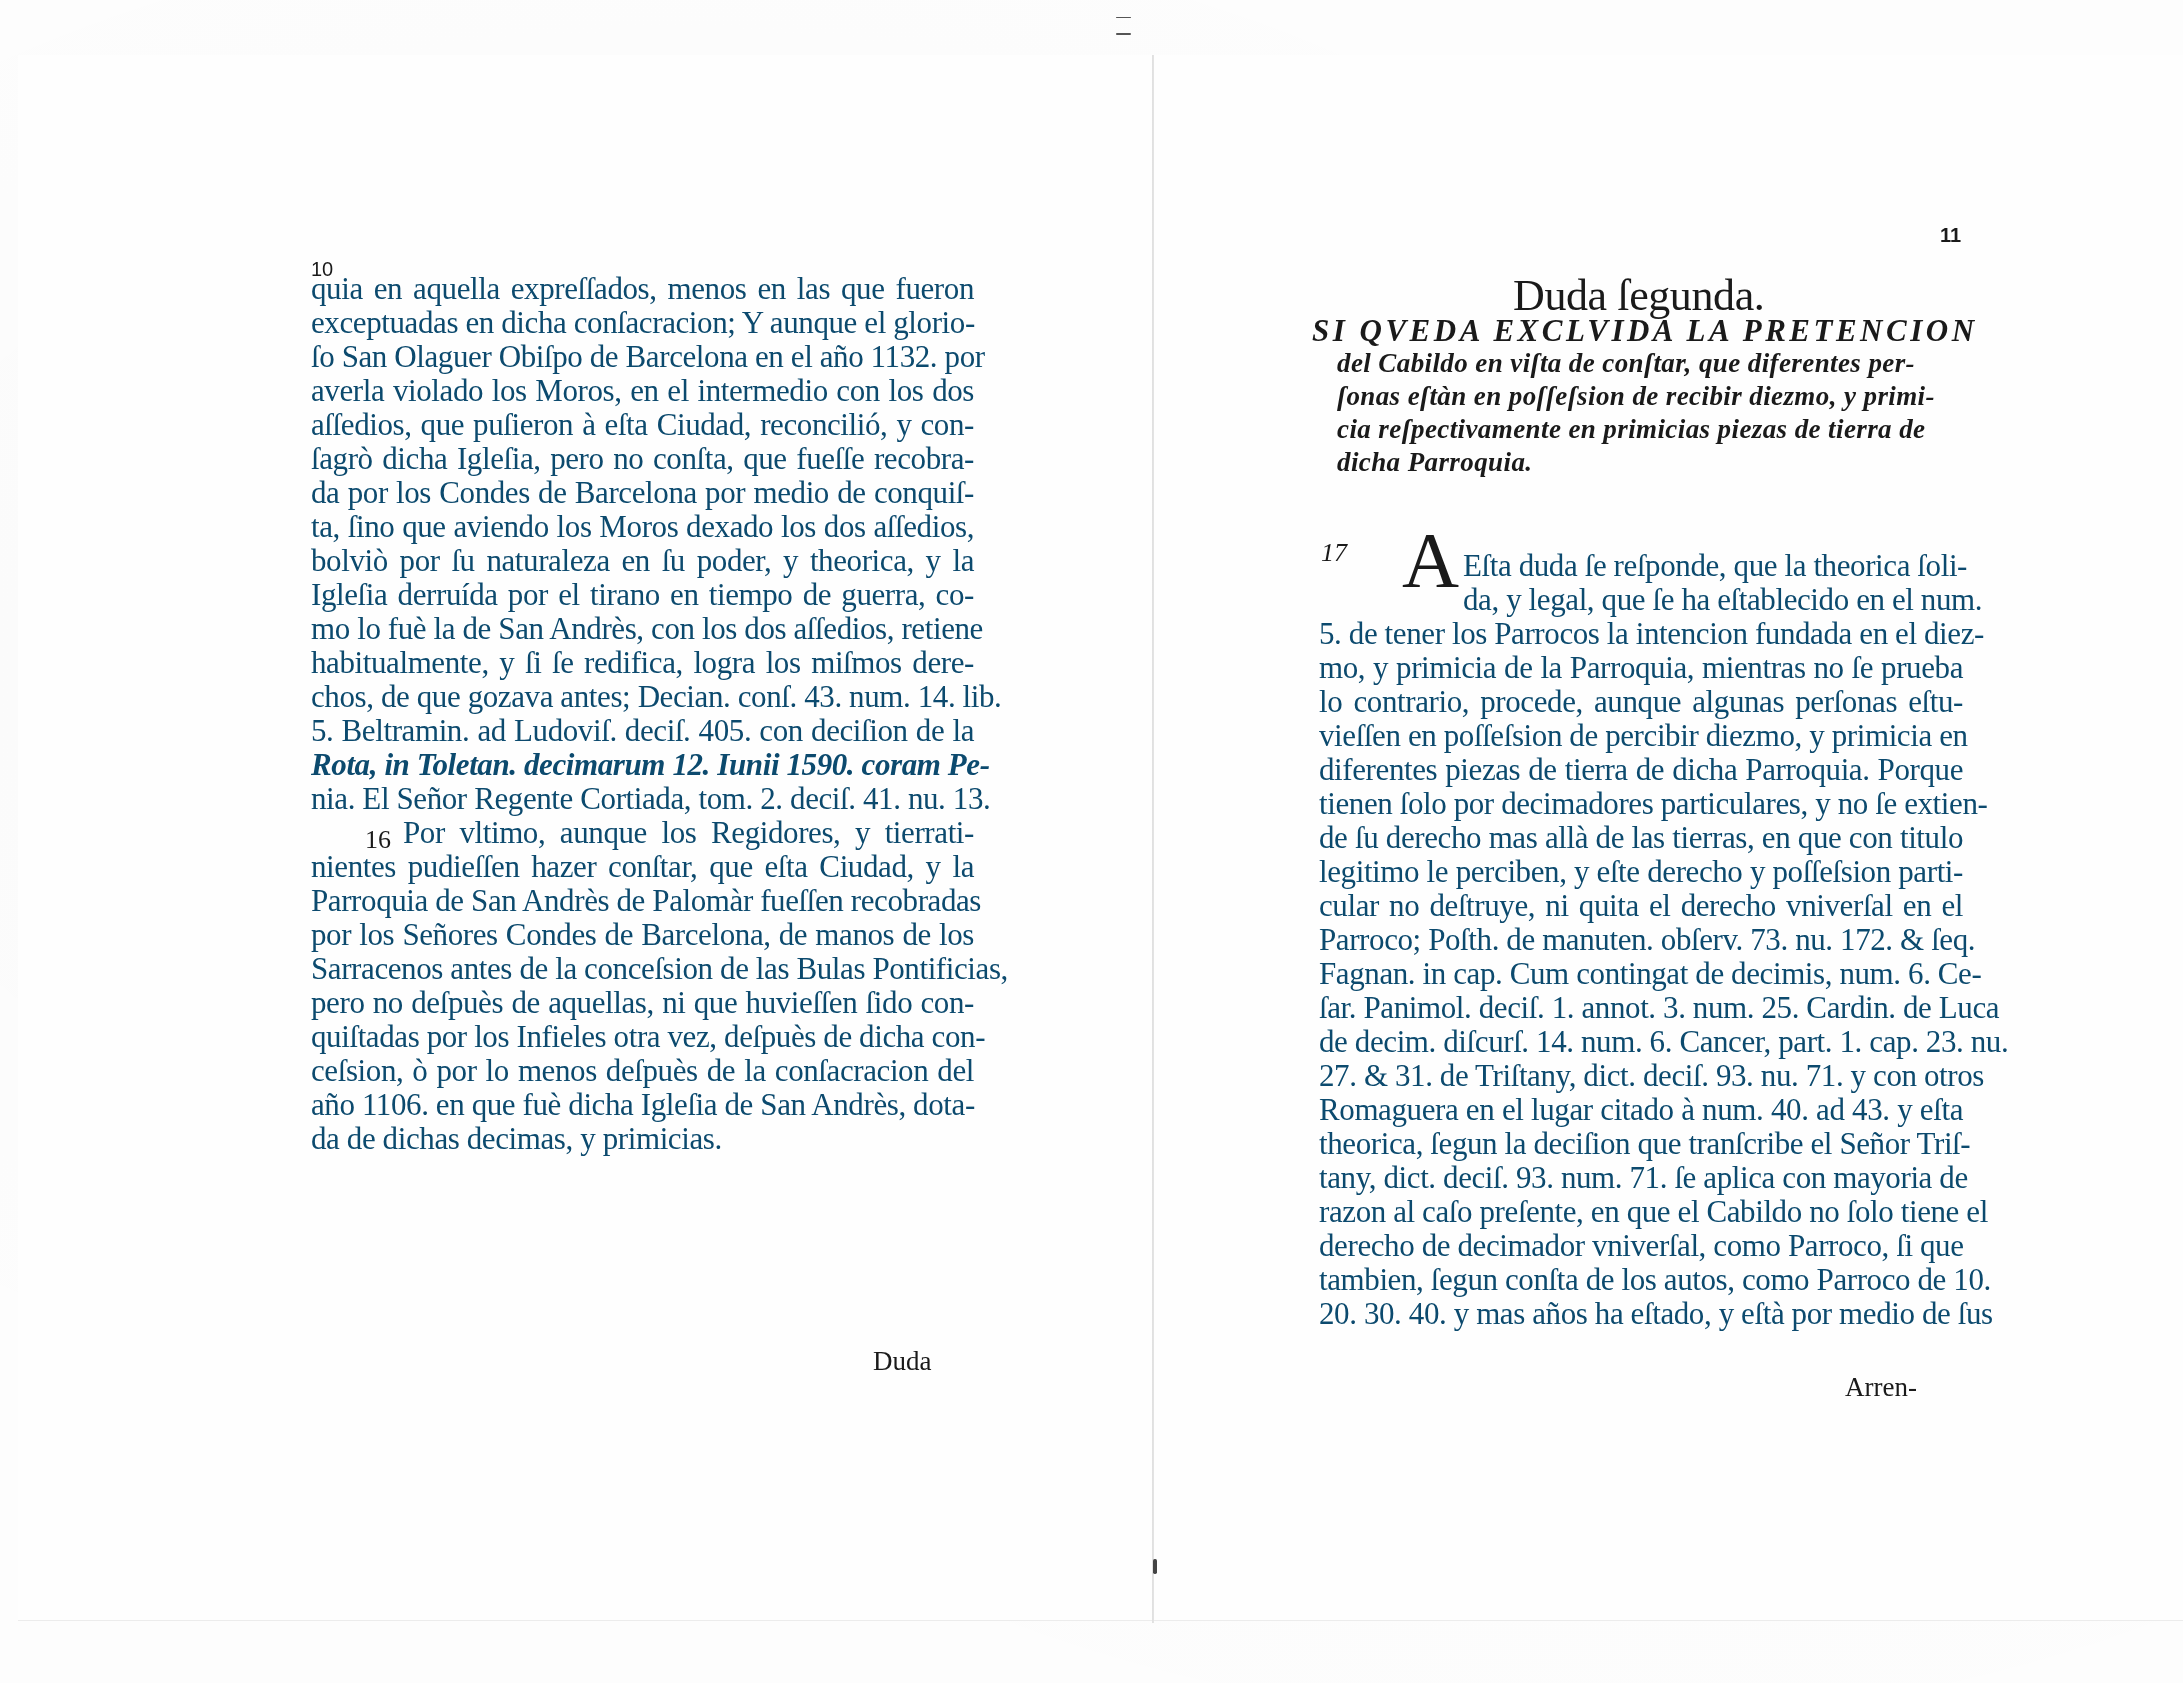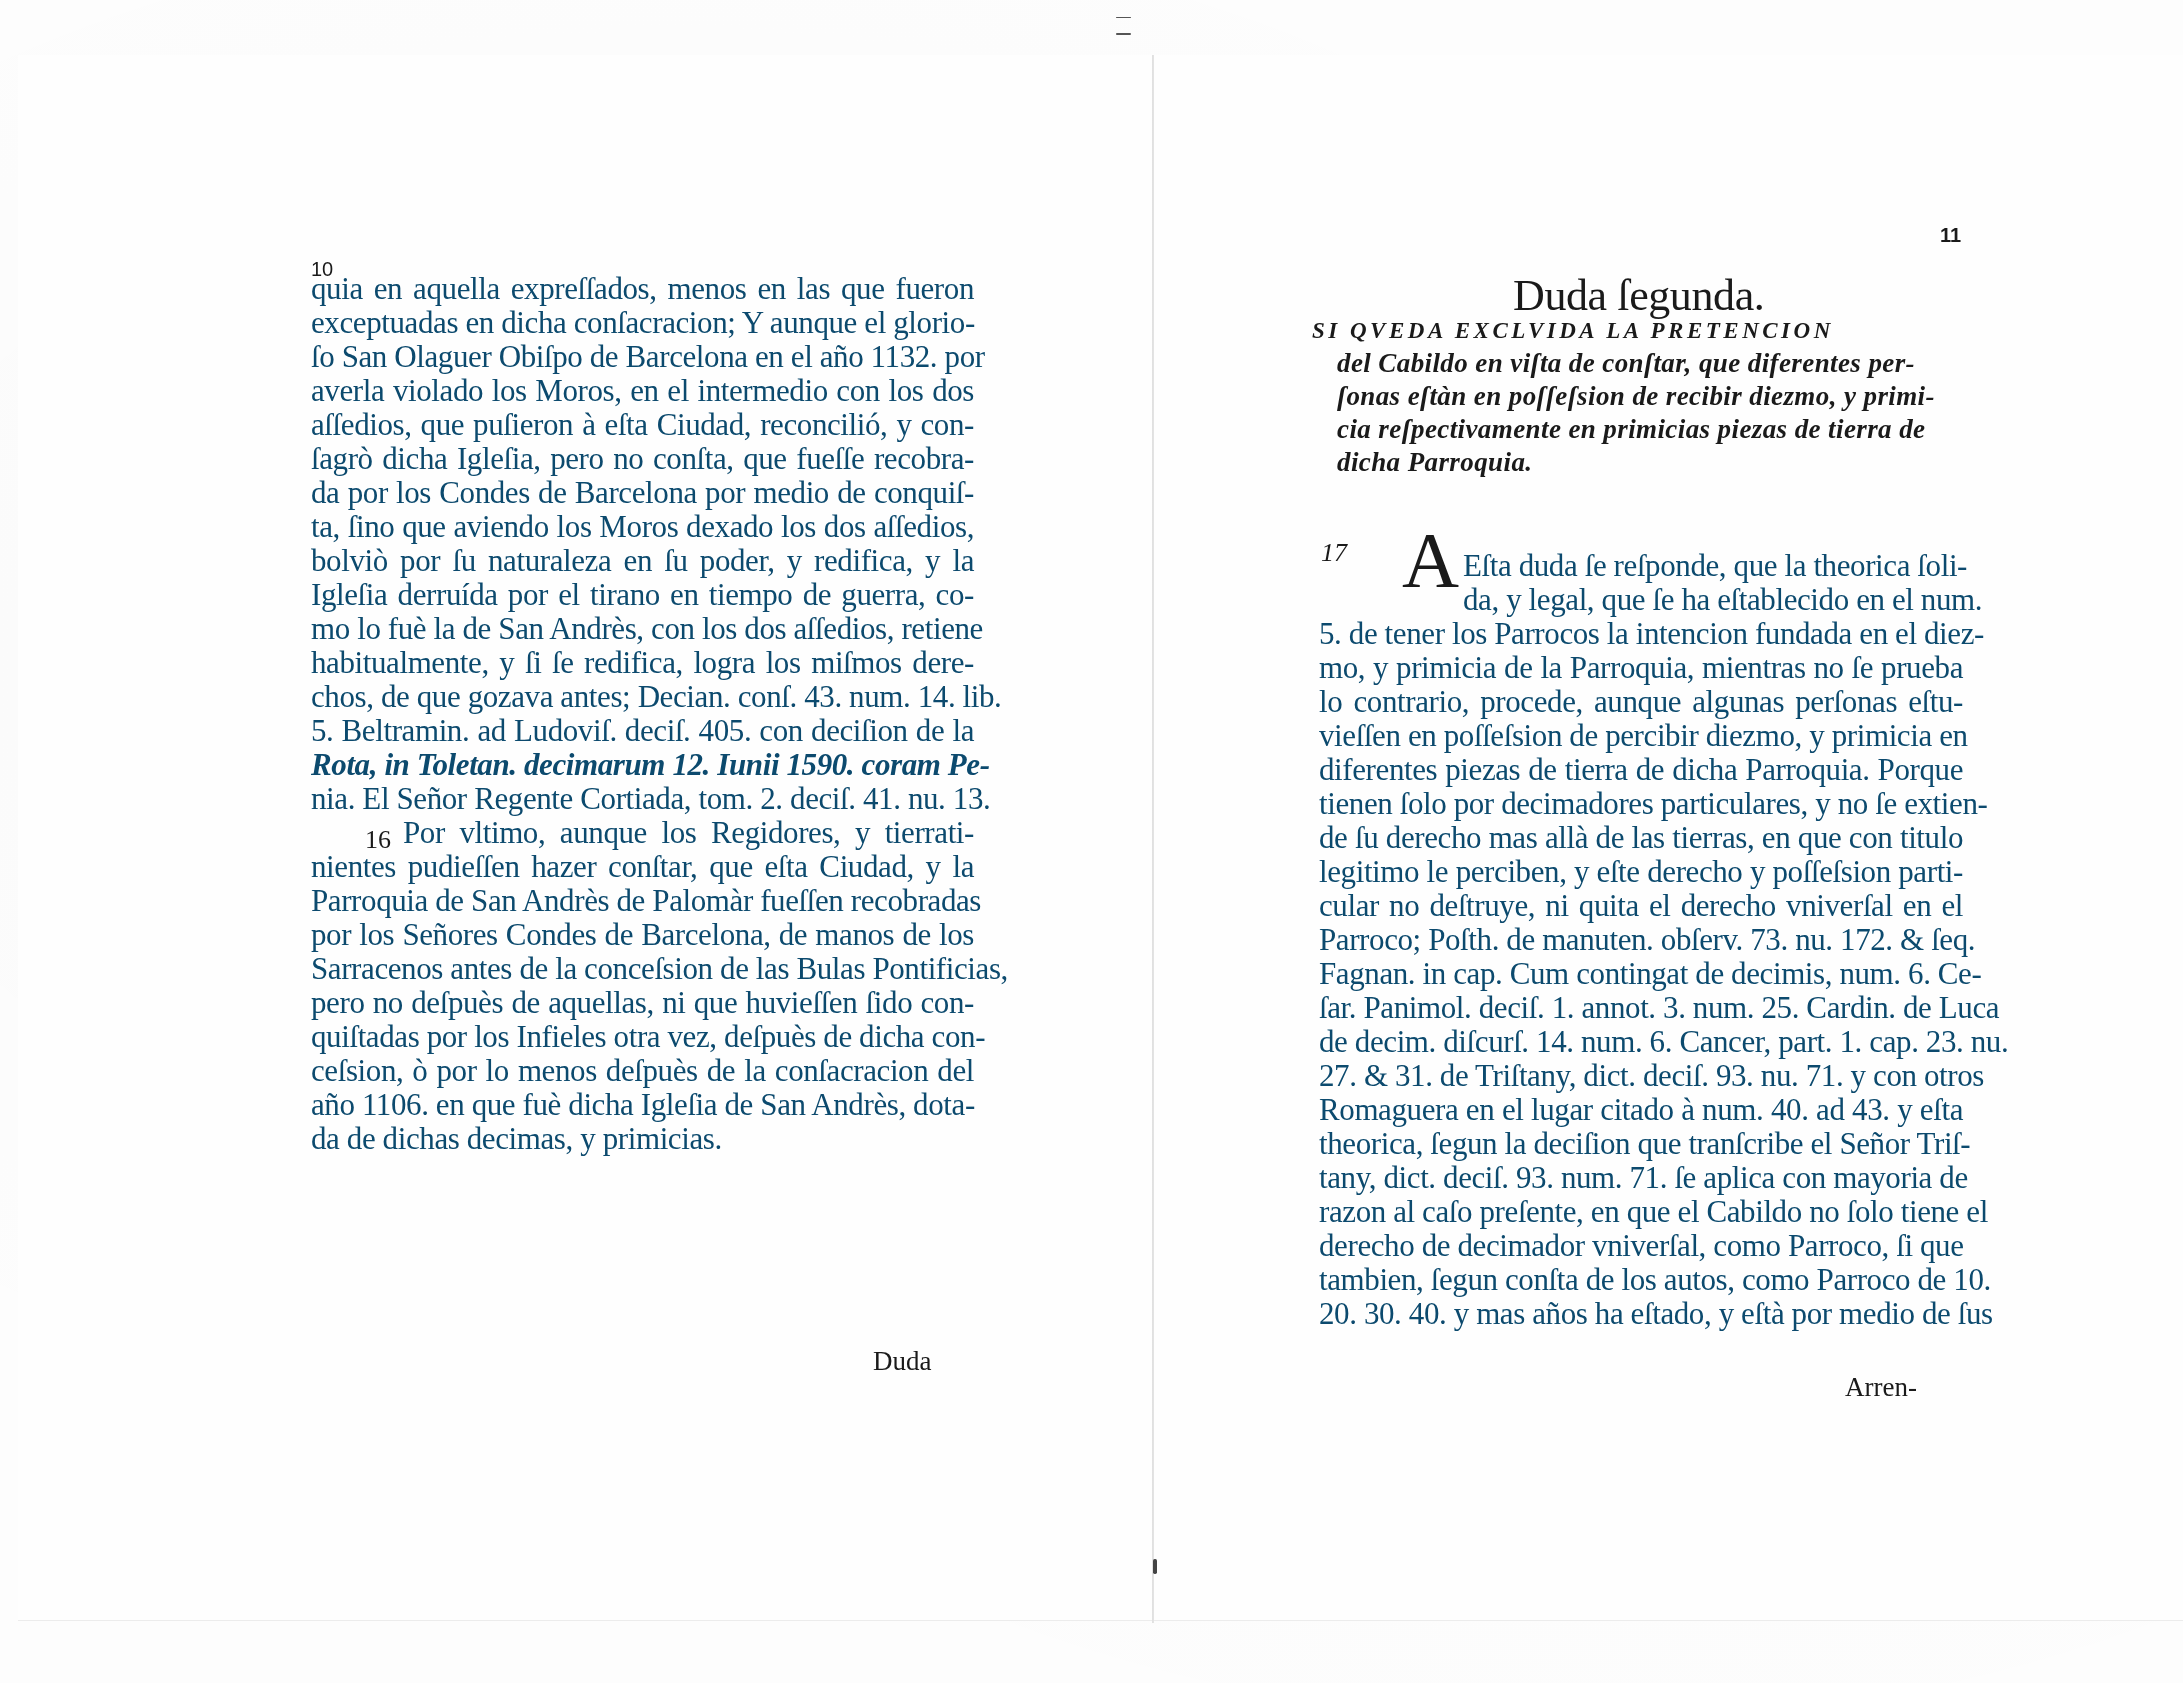--- a/index.html
+++ b/index.html
@@ -57,21 +57,21 @@
 
   .section-title {
     position: absolute; left: 1513px; top: 270px;
     font-family: "Liberation Serif", serif; font-size: 44px; letter-spacing: -0.4px;
   }
   .heading {
     position: absolute; left: 1312px; top: 314px; width: 653px;
     font-family: "Liberation Serif", serif; font-style: italic; font-weight: bold;
     font-size: 27px; line-height: 33px; letter-spacing: 0.4px;
   }
-  .heading .caps { font-size: 23px; letter-spacing: 3.5px; display: block; white-space: nowrap; }
+  .heading .caps { font-size: 31px; letter-spacing: 3.5px; display: block; white-space: nowrap; }
   .heading .hline { display: block; padding-left: 25px; white-space: nowrap; }
 
   .para-num { position: absolute; font-family: "Liberation Serif", serif; font-size: 26px; }
   .pnum-16 { left: 365px; top: 825px; }
   .pnum-17 { left: 1321px; top: 538px; font-style: italic; }
   .dropcap {
     position: absolute; left: 1402px; top: 520px;
     font-family: "Liberation Serif", serif; font-size: 79px; line-height: 79px;
   }
   .indent-first { padding-left: 144px; box-sizing: border-box; }
@@ -92,21 +92,21 @@
 
 <div class="text-block left-text">
   <span class="line">quia en aquella expreſſados, menos en las que fueron</span>
   <span class="line">exceptuadas en dicha conſacracion; Y aunque el glorio-</span>
   <span class="line">ſo San Olaguer Obiſpo de Barcelona en el año 1132. por</span>
   <span class="line">averla violado los Moros, en el intermedio con los dos</span>
   <span class="line">aſſedios, que puſieron à eſta Ciudad, reconcilió, y con-</span>
   <span class="line">ſagrò dicha Igleſia, pero no conſta, que fueſſe recobra-</span>
   <span class="line">da por los Condes de Barcelona por medio de conquiſ-</span>
   <span class="line">ta, ſino que aviendo los Moros dexado los dos aſſedios,</span>
-  <span class="line">bolviò por ſu naturaleza en ſu poder, y redifica, y la</span>
+  <span class="line">bolviò por ſu naturaleza en ſu poder, y theorica, y la</span>
   <span class="line">Igleſia derruída por el tirano en tiempo de guerra, co-</span>
   <span class="line">mo lo fuè la de San Andrès, con los dos aſſedios, retiene</span>
   <span class="line">habitualmente, y ſi ſe redifica, logra los miſmos dere-</span>
   <span class="line">chos, de que gozava antes; Decian. conſ. 43. num. 14. lib.</span>
   <span class="line">5. Beltramin. ad Ludoviſ. deciſ. 405. con deciſion de la</span>
   <span class="line i">Rota, in Toletan. decimarum 12. Iunii 1590. coram Pe-</span>
   <span class="line">nia. El Señor Regente Cortiada, tom. 2. deciſ. 41. nu. 13.</span>
   <span class="line indent-16">Por vltimo, aunque los Regidores, y tierrati-</span>
   <span class="line">nientes pudieſſen hazer conſtar, que eſta Ciudad, y la</span>
   <span class="line">Parroquia de San Andrès de Palomàr fueſſen recobradas</span>

